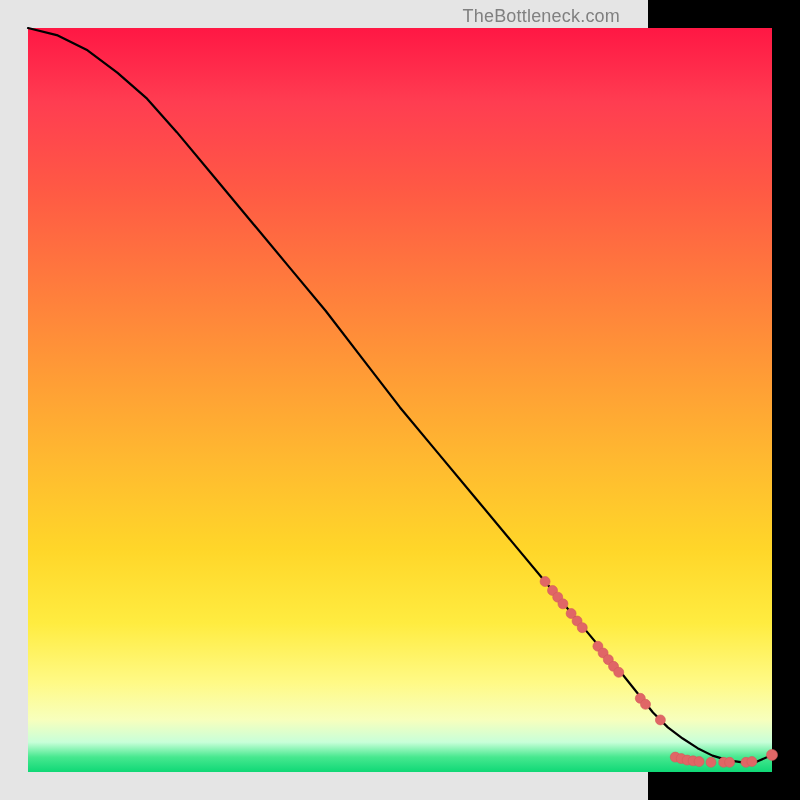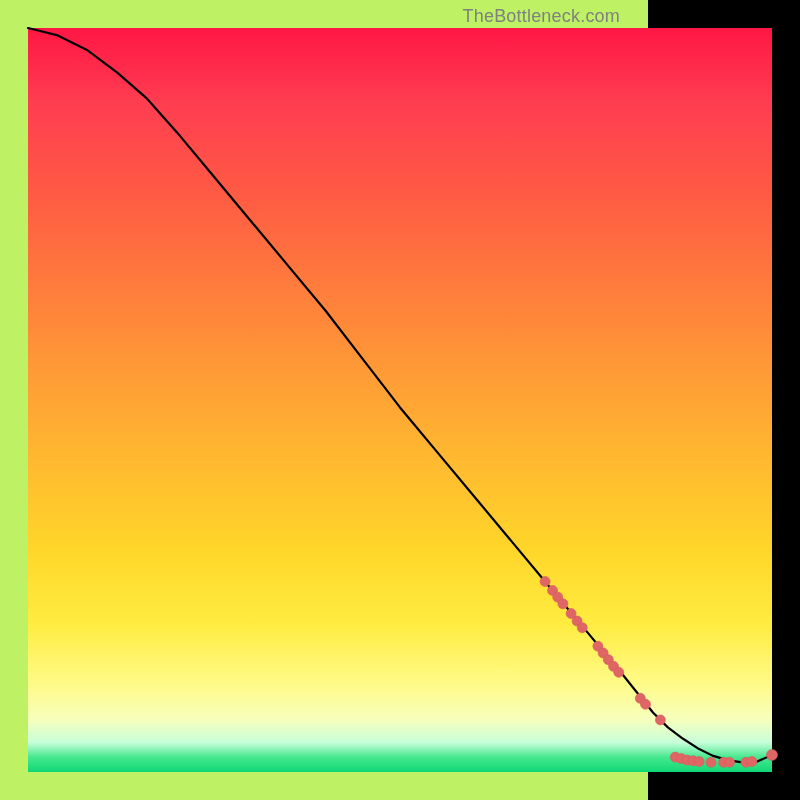--- a/index.html
+++ b/index.html
@@ -10,21 +10,21 @@
     background: #000;
     overflow: hidden;
     font-family: -apple-system, BlinkMacSystemFont, "Segoe UI", Arial, sans-serif;
   }
   .frame {
     position: absolute;
     left: 0;
     top: 0;
     width: 648px;
     height: 800px;
-    background: #bef264;
+    background: #e5e5e5;
   }
   .plot-area {
     position: absolute;
     left: 28px;
     top: 28px;
     width: 744px;
     height: 744px;
     
     background: linear-gradient(
       to bottom,

